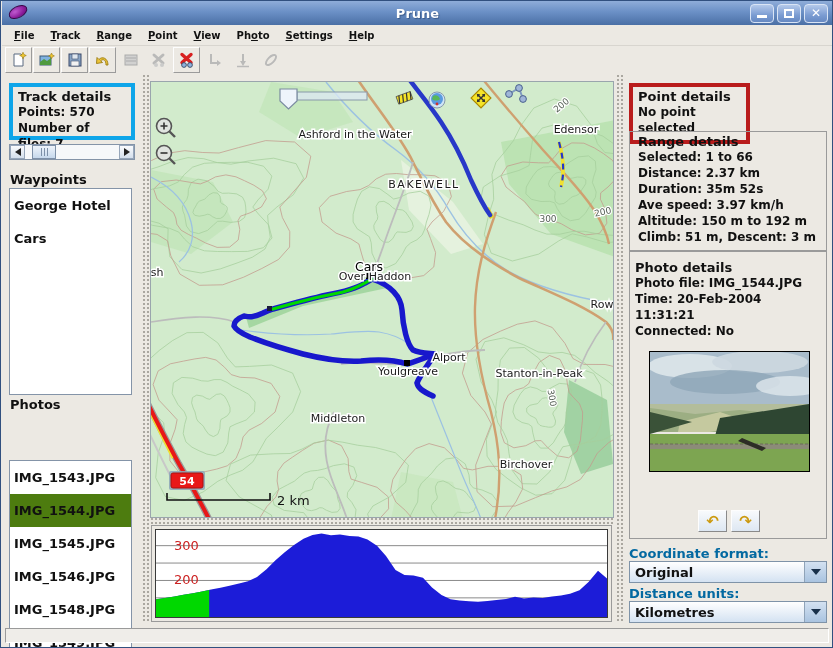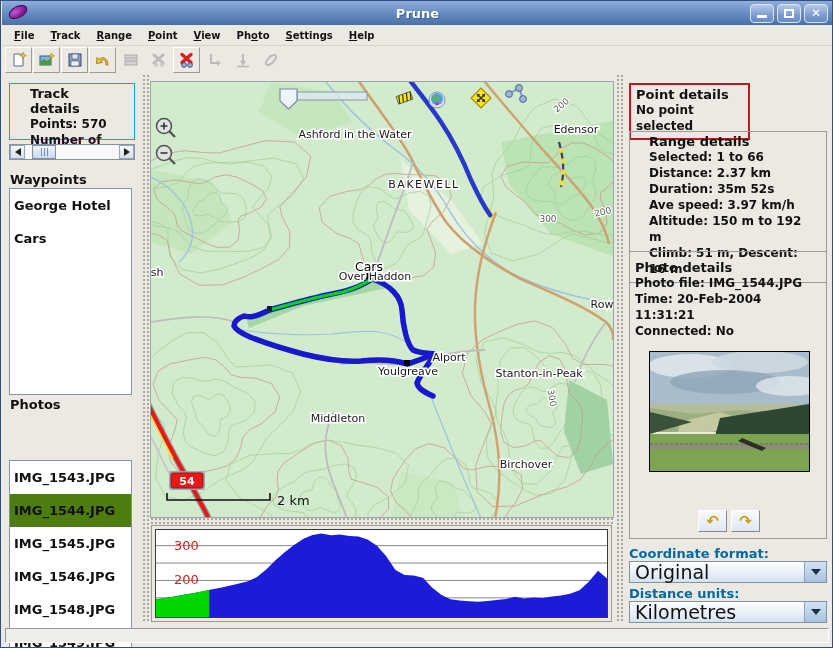--- a/index.html
+++ b/index.html
@@ -41,22 +41,22 @@
 
   
   .splitv { top:73px; width:8px; height:549px;
     background-image:radial-gradient(#aaa7a0 26%, transparent 27%);
     background-size:4px 4px; background-color:#ece9e3; }
   .splith { left:149px; top:516px; width:464px; height:8px;
     background-image:radial-gradient(#aaa7a0 26%, transparent 27%);
     background-size:4px 4px; background-color:#ece9e3; }
 
   
-  .track-box { left:8px; top:82px; width:126px; height:57px; border:1px solid #0ea5e9;
-    padding:2px 20px; }
+  .track-box { left:8px; top:82px; width:126px; height:57px; border:4px solid #0ea5e9;
+    padding:2px 5px; }
   .box-title { font-size:13px; font-weight:bold; color:#111; }
   .box-line { font-size:12px; font-weight:bold; color:#111; line-height:16px; }
   .trkscroll { left:8px; top:143px; width:126px; height:16px; border:1px solid #8494a8;
     background:#f6f8fa; display:flex; }
   .sb-arrow { width:15px; height:14px; background:linear-gradient(#fafbfd,#d4dfec);
     border:1px solid #96a6ba; display:flex; align-items:center; justify-content:center; }
   .tri-l { width:0; height:0; border:4px solid transparent; border-right:6px solid #222; margin-left:-4px;}
   .tri-r { width:0; height:0; border:4px solid transparent; border-left:6px solid #222; margin-right:-4px;}
   .sb-channel { flex:1; position:relative; }
   .sb-thumb { position:absolute; left:7px; top:0; width:24px; height:14px;
@@ -72,32 +72,32 @@
   .map-panel { left:149px; top:80px; width:464px; height:437px; border:1px solid #9aa5ad;
     background:#d2ebcc; overflow:hidden; }
 
   
   .chart-outer { left:150px; top:524px; width:461px; height:97px; border:1px solid #9a9a9a;
     background:#ece9e3; padding:3px; }
   .chart { position:relative; width:453px; height:89px; background:#fff; border:1px solid #3a3a3a;
     overflow:hidden; }
 
   
-  .pt-box { left:628px; top:82px; width:121px; border:2px solid #b91c1c; padding:2px 5px 4px; }
-  .rg-box { left:628px; top:130px; width:198px; border:1px solid #9a9a9a; padding:2px 19px 5px; }
+  .pt-box { left:628px; top:82px; width:121px; border:4px solid #b91c1c; padding:2px 5px 4px; }
+  .rg-box { left:628px; top:130px; width:198px; border:1px solid #9a9a9a; padding:2px 8px 5px; }
   .ph-box { left:628px; top:250px; width:198px; height:288px; border:1px solid #9a9a9a; padding:8px 5px; }
   .thumb { position:absolute; left:19px; top:99px; width:161px; height:121px; border:1px solid #000; }
   .rot-row { position:absolute; left:0; width:198px; top:258px; display:flex; justify-content:center; gap:4px; }
   .rot-btn { width:29px; height:22px; border:1px solid; border-color:#fdfdfd #8a8a8a #8a8a8a #fdfdfd;
     background:linear-gradient(#f8fafc,#dde7f2); color:#cc9a10; font-size:15px; font-weight:bold;
     display:flex; align-items:center; justify-content:center; line-height:1; }
   .dd-label { font-size:13px; font-weight:bold; color:#0369a1; }
   .combo { width:198px; height:22px; border:1px solid #7f93a8;
     background:linear-gradient(#ffffff,#d4e2f2); display:flex; align-items:center; }
-  .combo .val { flex:1; font-size:19px; font-weight:normal; padding-left:5px; color:#111; }
+  .combo .val { flex:1; font-size:13px; font-weight:bold; padding-left:5px; color:#111; }
   .combo .arr { width:22px; height:20px; border-left:1px solid #8fa3b8;
     background:linear-gradient(#d3e1f1,#a9c3e0); display:flex; align-items:center; justify-content:center; }
   .combo .arr i { width:0; height:0; border:5px solid transparent; border-top:6px solid #18304a; margin-top:5px; }
 
   
   .statusbar { left:4px; top:627px; width:824px; height:15px; background:#efede9;
     border:1px solid; border-color:#9a9a9a #ffffff #ffffff #9a9a9a; }
 </style>
 </head>
 <body>
@@ -414,21 +414,21 @@
     <div class="box-line">No point selected</div>
   </div>
 
   <div class="abs rg-box">
     <div class="box-title">Range details</div>
     <div class="box-line">Selected: 1 to 66</div>
     <div class="box-line">Distance: 2.37 km</div>
     <div class="box-line">Duration: 35m 52s</div>
     <div class="box-line">Ave speed: 3.97 km/h</div>
     <div class="box-line">Altitude: 150 m to 192 m</div>
-    <div class="box-line">Climb: 51 m, Descent: 16 m</div>
+    <div class="box-line">Climb: 51 m, Descent: 3 m</div>
   </div>
 
   <div class="abs ph-box">
     <div class="box-title">Photo details</div>
     <div class="box-line">Photo file: IMG_1544.JPG</div>
     <div class="box-line">Time: 20-Feb-2004 11:31:21</div>
     <div class="box-line">Connected: No</div>
     <div class="thumb">
       <svg width="159" height="119" viewBox="0 0 159 119">
         <rect x="0" y="0" width="159" height="56" fill="#a9bccb"></rect>

